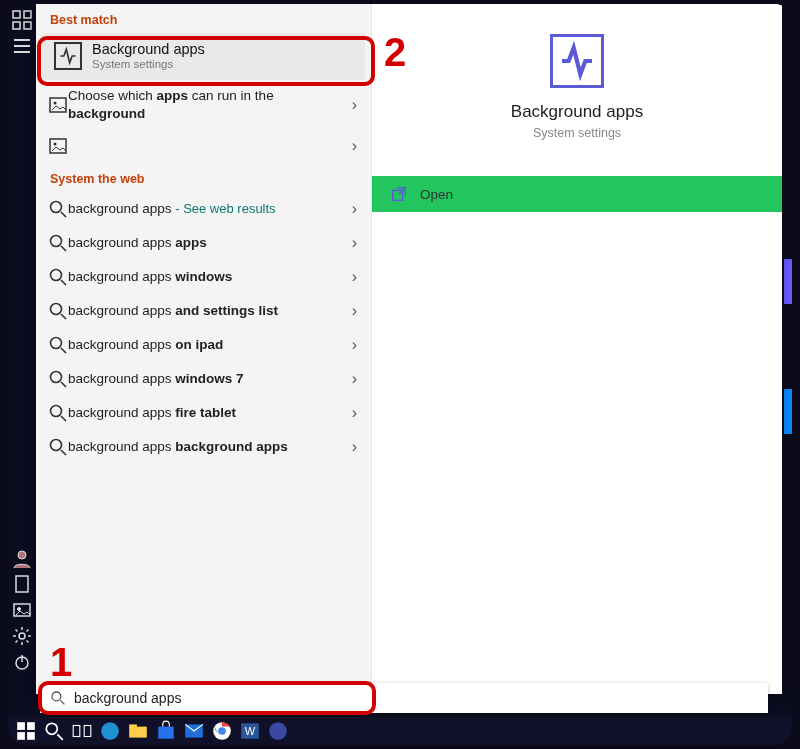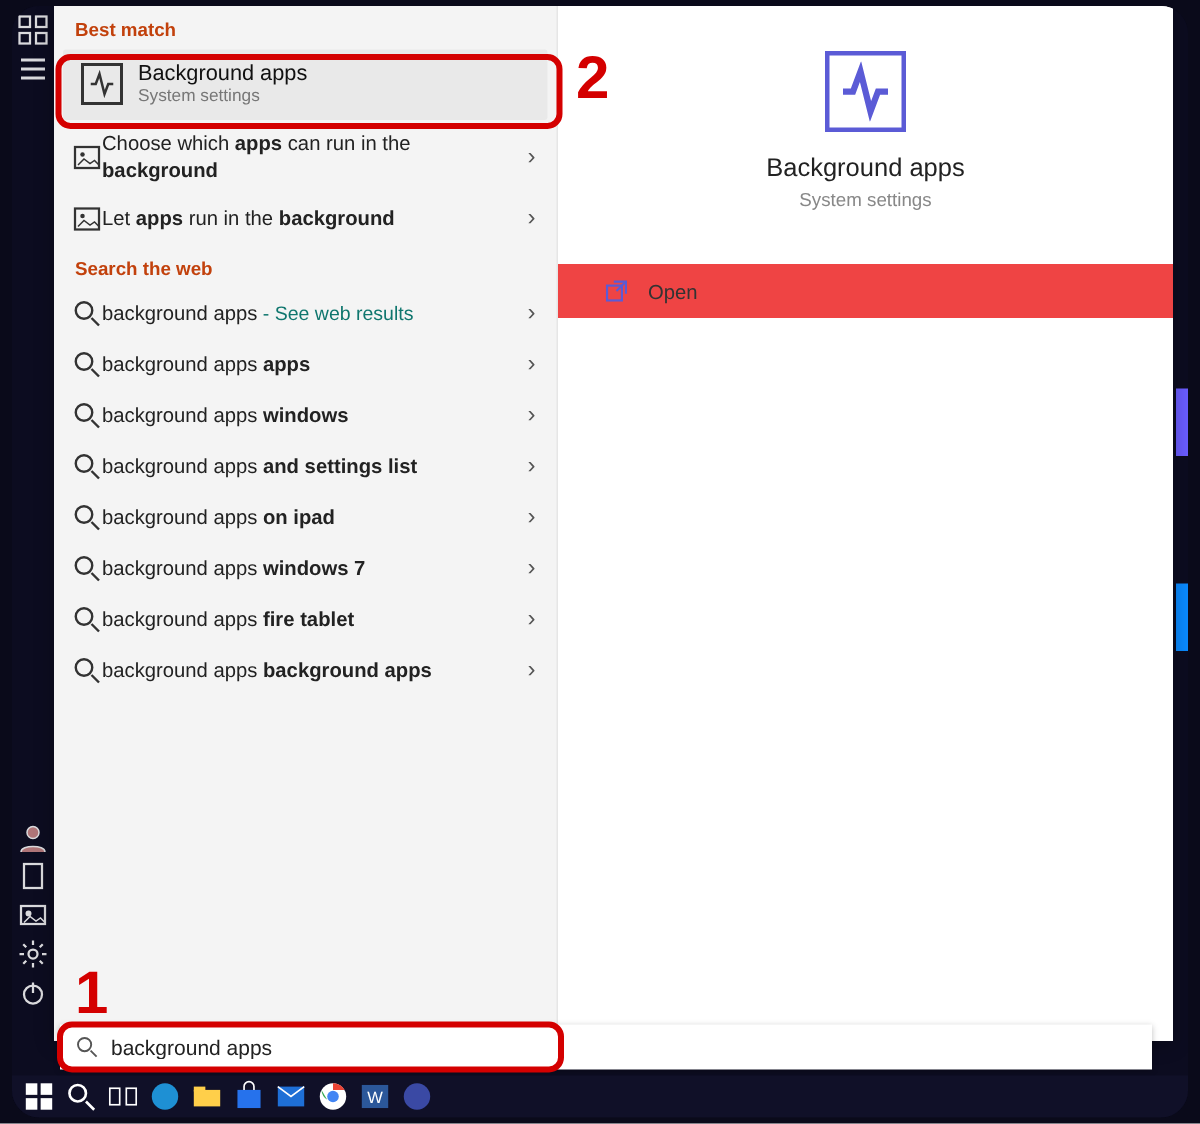--- a/index.html
+++ b/index.html
@@ -53,22 +53,22 @@
   .row .chev  { position:absolute; right:14px; top:50%; transform:translateY(-50%); color:#555; font-size:16px;}
 
   
   .detail-icon {
     width:54px; height:54px; border:3.5px solid #5b5bd6; margin:30px auto 14px;
     display:flex; align-items:center; justify-content:center;
   }
   .detail-title { text-align:center; font-size:17px; color:#222; }
   .detail-sub   { text-align:center; font-size:12.5px; color:#888; margin-top:4px;}
   .open-row {
-    margin-top:36px; background:#ef4444; display:flex; align-items:center;
-    gap:12px; padding:9px 30px; color:#333; font-size:13.5px;
+    margin-top:36px; background:#22c55e; display:flex; align-items:center;
+    gap:12px; padding:9px 18px; color:#333; font-size:13.5px;
   }
   .open-row .oicon{ width:18px; height:18px; }
 
   
   .searchbar {
     position:absolute; left:32px; bottom:32px; width:728px; height:30px;
     background:#fff; display:flex; align-items:center; padding:0 10px;
     box-shadow: 0 1px 4px rgba(0,0,0,.25);
   }
   .searchbar .sicon { width:16px; height:16px; margin-right:8px; }
@@ -181,27 +181,24 @@
       </div>
 
       <div class="row">
         <span class="ricon">
           <svg viewBox="0 0 20 20">
               <rect x="2" y="3" width="16" height="14" fill="none" stroke="#333" stroke-width="1.5"></rect>
               <circle cx="7" cy="8" r="1.5" fill="#333"></circle>
               <path d="M4 15l4-4 4 3 3-2 3 3" fill="none" stroke="#333"></path>
             </svg>
         </span>
-        <span class="label">
-          <span>Let </span><b>apps</b><span> run in the </span><b>background</b>
-        </span>
         <span class="chev">›</span>
       </div>
 
-      <div class="section-hdr">Search the web</div>
+      <div class="section-hdr">System the web</div>
 
       <div id="web-rows">
           <div class="row">
             <span class="ricon">
               <svg viewBox="0 0 20 20">
                 <circle cx="8" cy="8" r="5.5" fill="none" stroke="#333" stroke-width="1.6"></circle>
                 <path d="M13 13l5 5" stroke="#333" stroke-width="1.6"></path>
               </svg>
             </span>
             <span class="label"><span>background apps</span><b></b><span class="hint"> - See web results</span></span>

